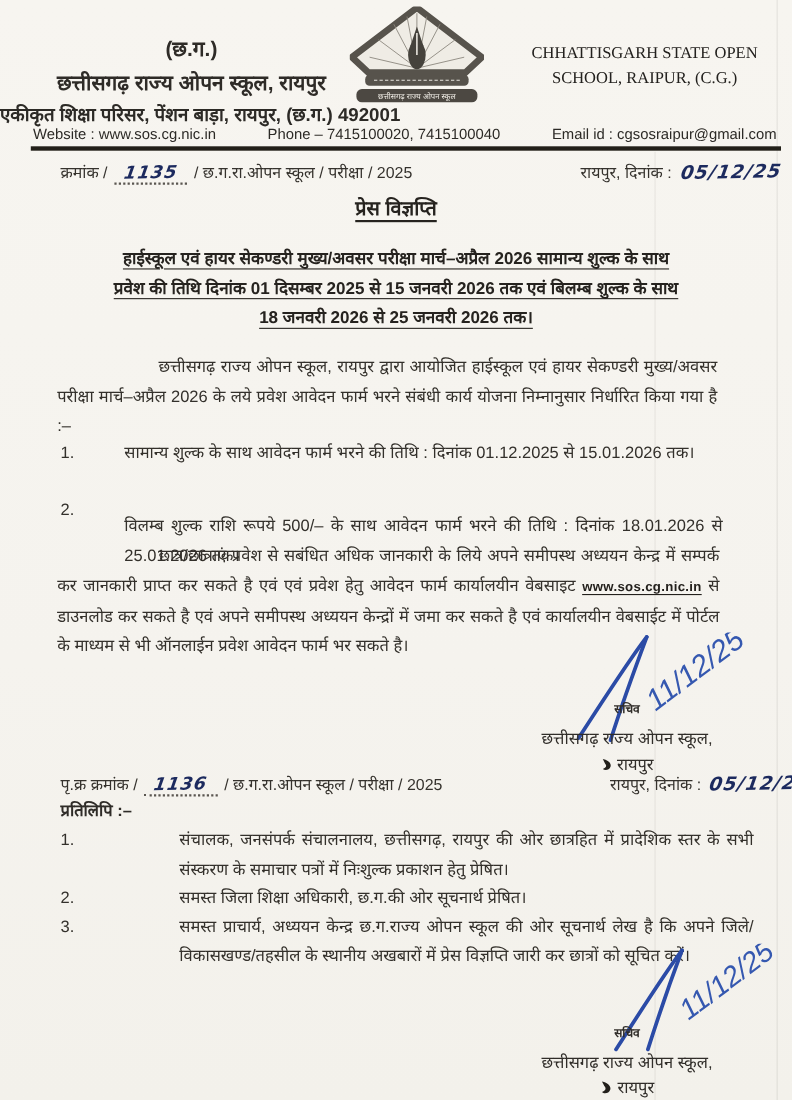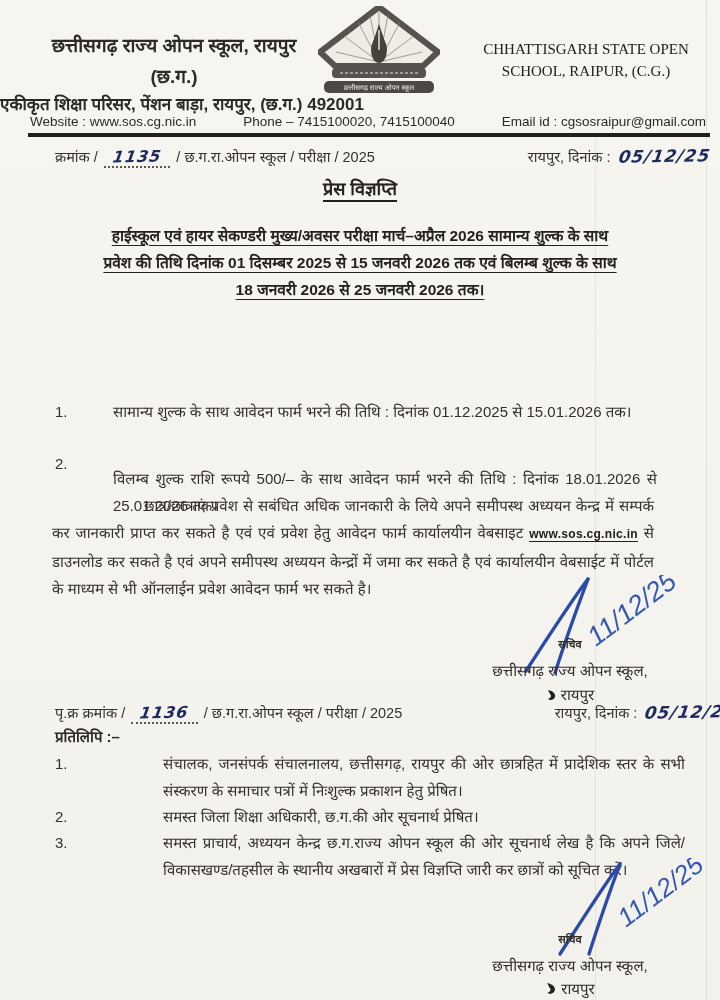--- a/index.html
+++ b/index.html
@@ -48,22 +48,22 @@
 </style>
 </head>
 <body>
 
 <div id="page">
 
   <div class="abs crease"></div>
   <div class="abs edge"></div>
 
   <div class="abs org-hi">
+    <div>(छ.ग.)</div>
     <div>छत्तीसगढ़ राज्य ओपन स्कूल, रायपुर</div>
-    <div>(छ.ग.)</div>
   </div>
 
   <div class="abs" style="left:318px;top:6px;width:122px;height:92px;">
     <svg width="122" height="92" viewBox="0 0 122 92">
       <polygon points="61,1 120,46 105,60 17,60 2,46" fill="#efece5" stroke="#57534c" stroke-width="6"></polygon>
       <g stroke="#8a857c" stroke-width="0.8">
         <line x1="61" y1="56" x2="18" y2="46"></line>
           <line x1="61" y1="56" x2="26" y2="30"></line>
         <line x1="61" y1="56" x2="40" y2="16"></line>
           <line x1="61" y1="56" x2="52" y2="9"></line>
@@ -117,20 +117,21 @@
   <div class="abs title">
     <span>प्रेस विज्ञप्ति</span>
   </div>
 
   <div class="abs headline">
     <div>हाईस्कूल एवं हायर सेकण्डरी मुख्य/अवसर परीक्षा मार्च–अप्रैल 2026 सामान्य शुल्क के साथ</div>
     <div>प्रवेश की तिथि दिनांक 01 दिसम्बर 2025 से 15 जनवरी 2026 तक एवं बिलम्ब शुल्क के साथ</div>
     <div>18 जनवरी 2026 से 25 जनवरी 2026 तक।</div>
   </div>
 
+  <div class="abs para indent" style="left:52px;top:320px;width:600px;">छत्तीसगढ़ राज्य ओपन स्कूल, रायपुर द्वारा आयोजित हाईस्कूल एवं हायर सेकण्डरी मुख्य/अवसर परीक्षा मार्च–अप्रैल 2026 के लये प्रवेश आवेदन फार्म भरने संबंधी कार्य योजना निम्नानुसार निर्धारित किया गया है :–</div>
 
   <div class="abs numitem" style="left:55px;top:398px;width:602px;">
     <span class="n">1.</span>
     <div class="t" style="width:544px;">सामान्य शुल्क के साथ आवेदन फार्म भरने की तिथि : दिनांक 01.12.2025 से 15.01.2026 तक।</div>
   </div>
   <div class="abs numitem" style="left:55px;top:450px;width:602px;">
     <span class="n">2.</span>
     <div class="t" style="width:544px;margin-top:15px;">विलम्ब शुल्क राशि रूपये 500/– के साथ आवेदन फार्म भरने की तिथि : दिनांक 18.01.2026 से 25.01.2026 तक।</div>
   </div>
 

